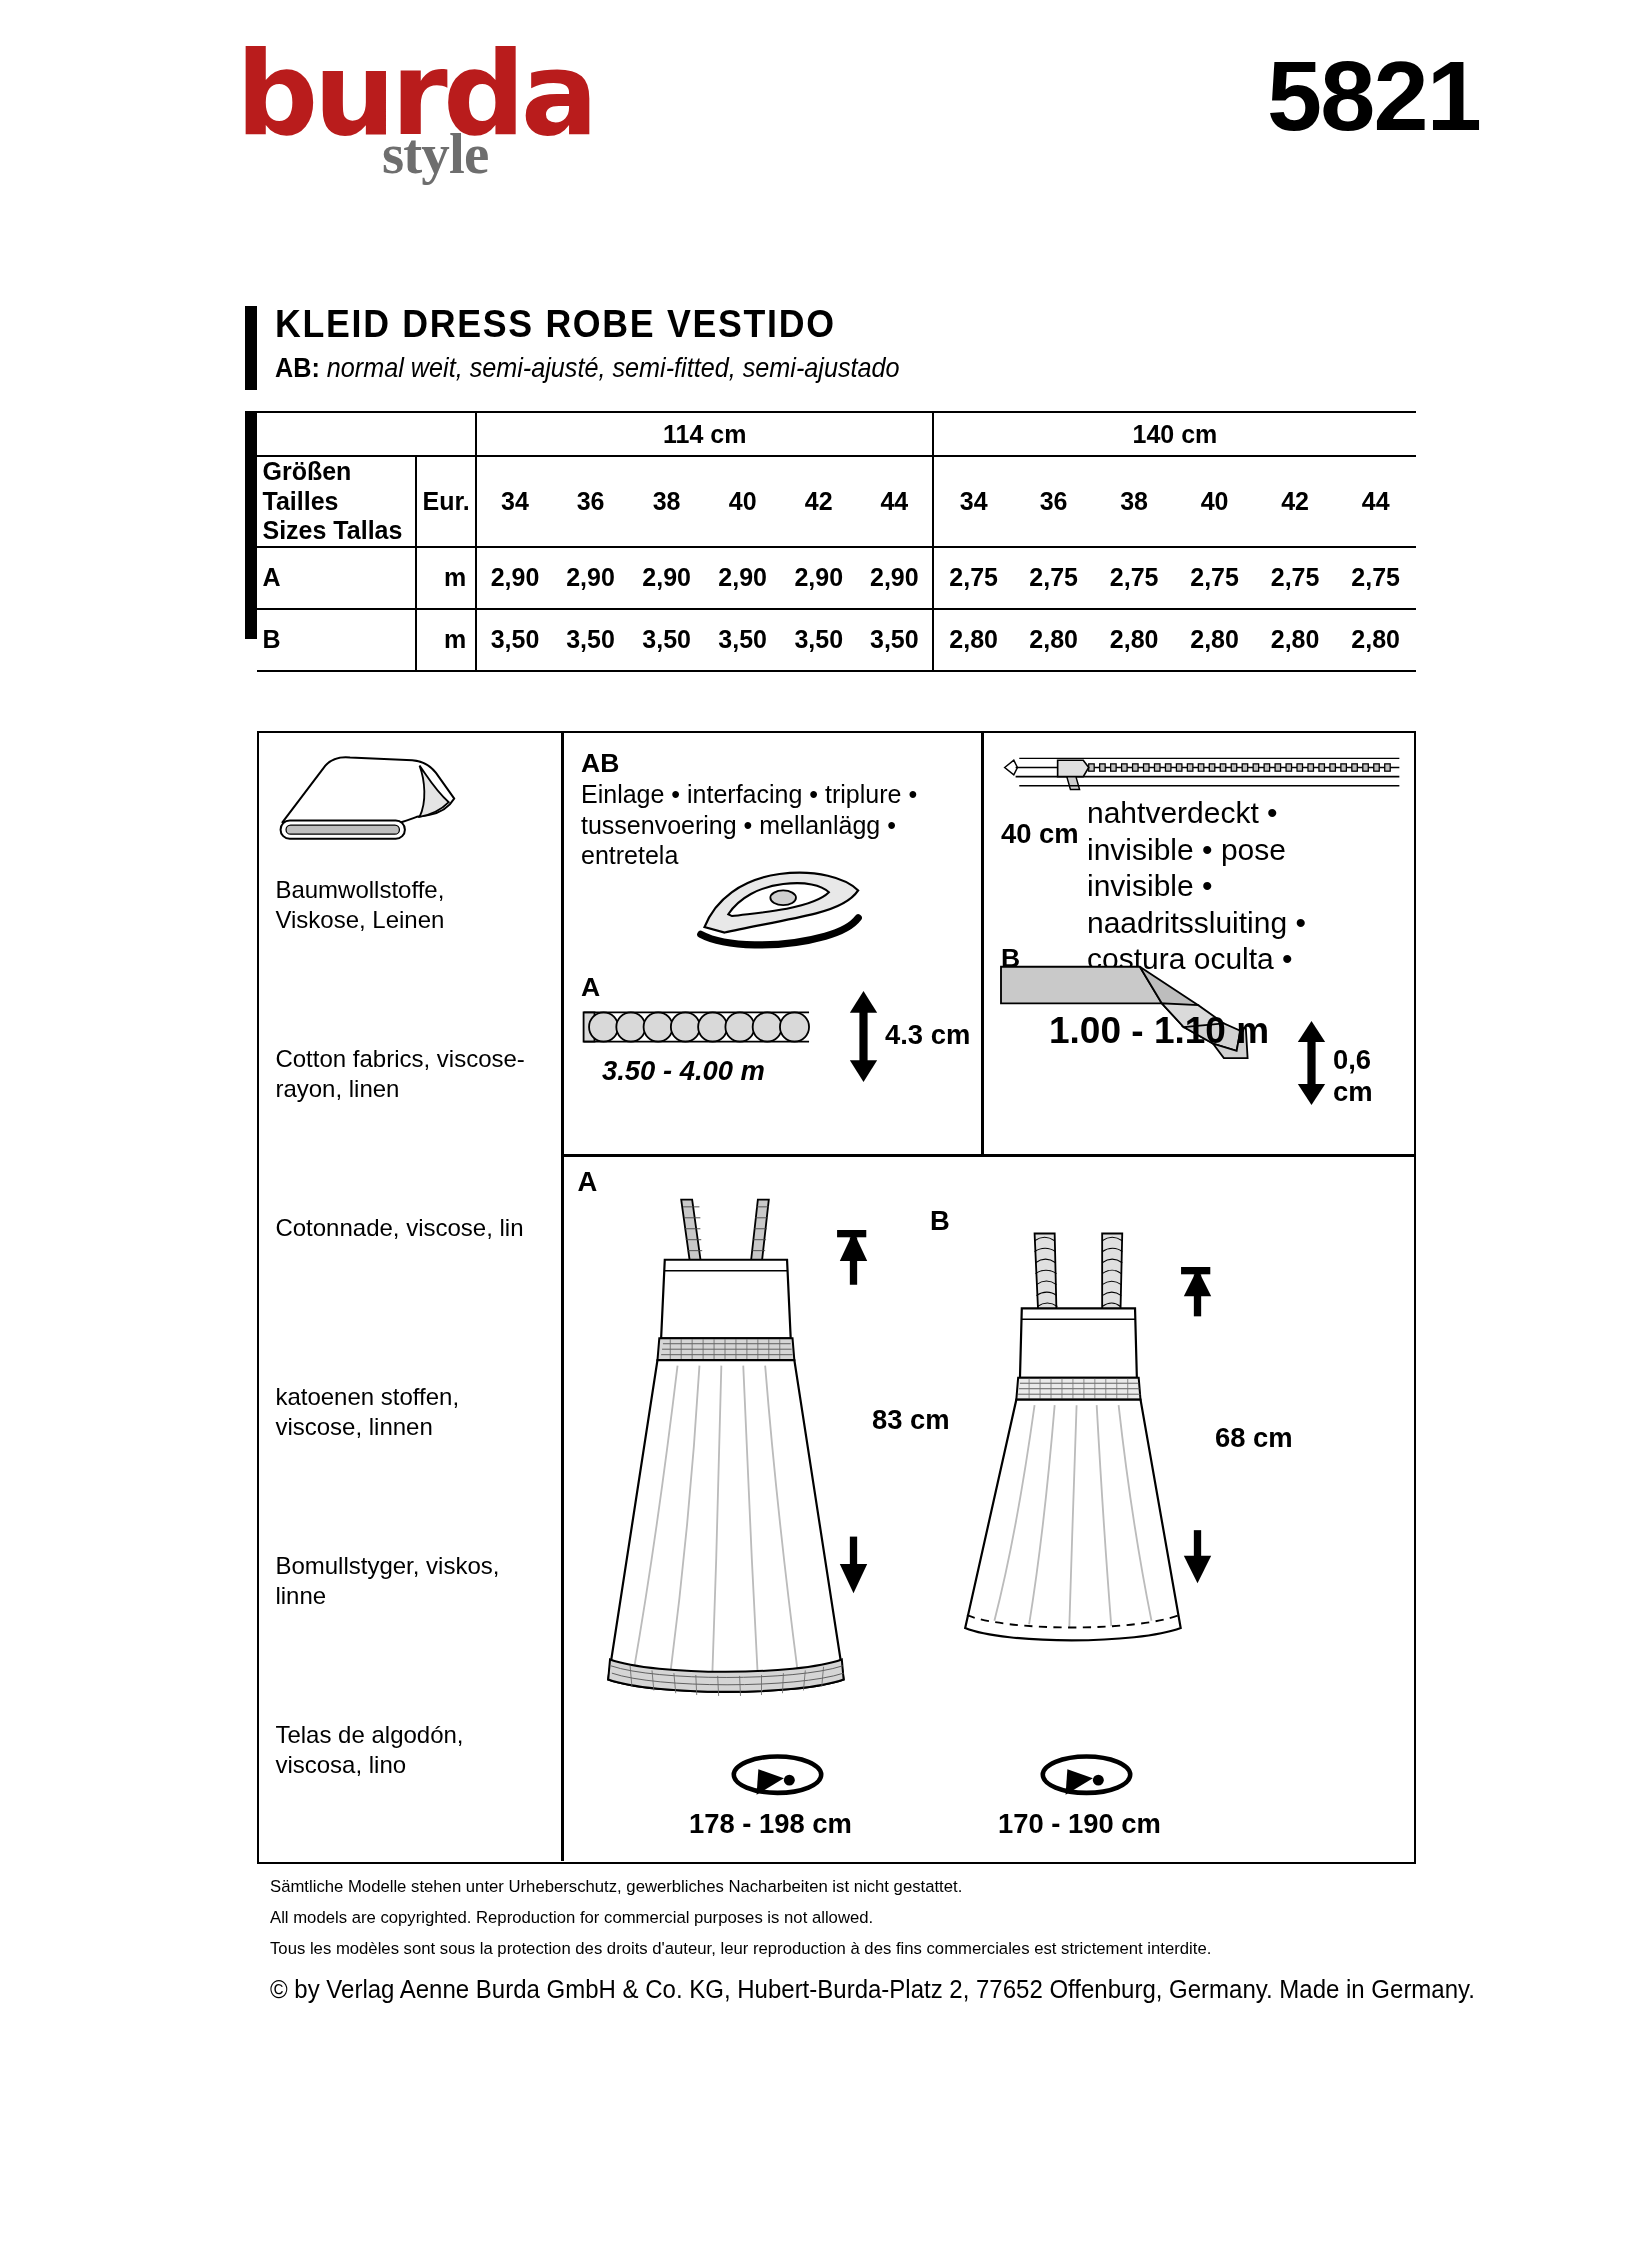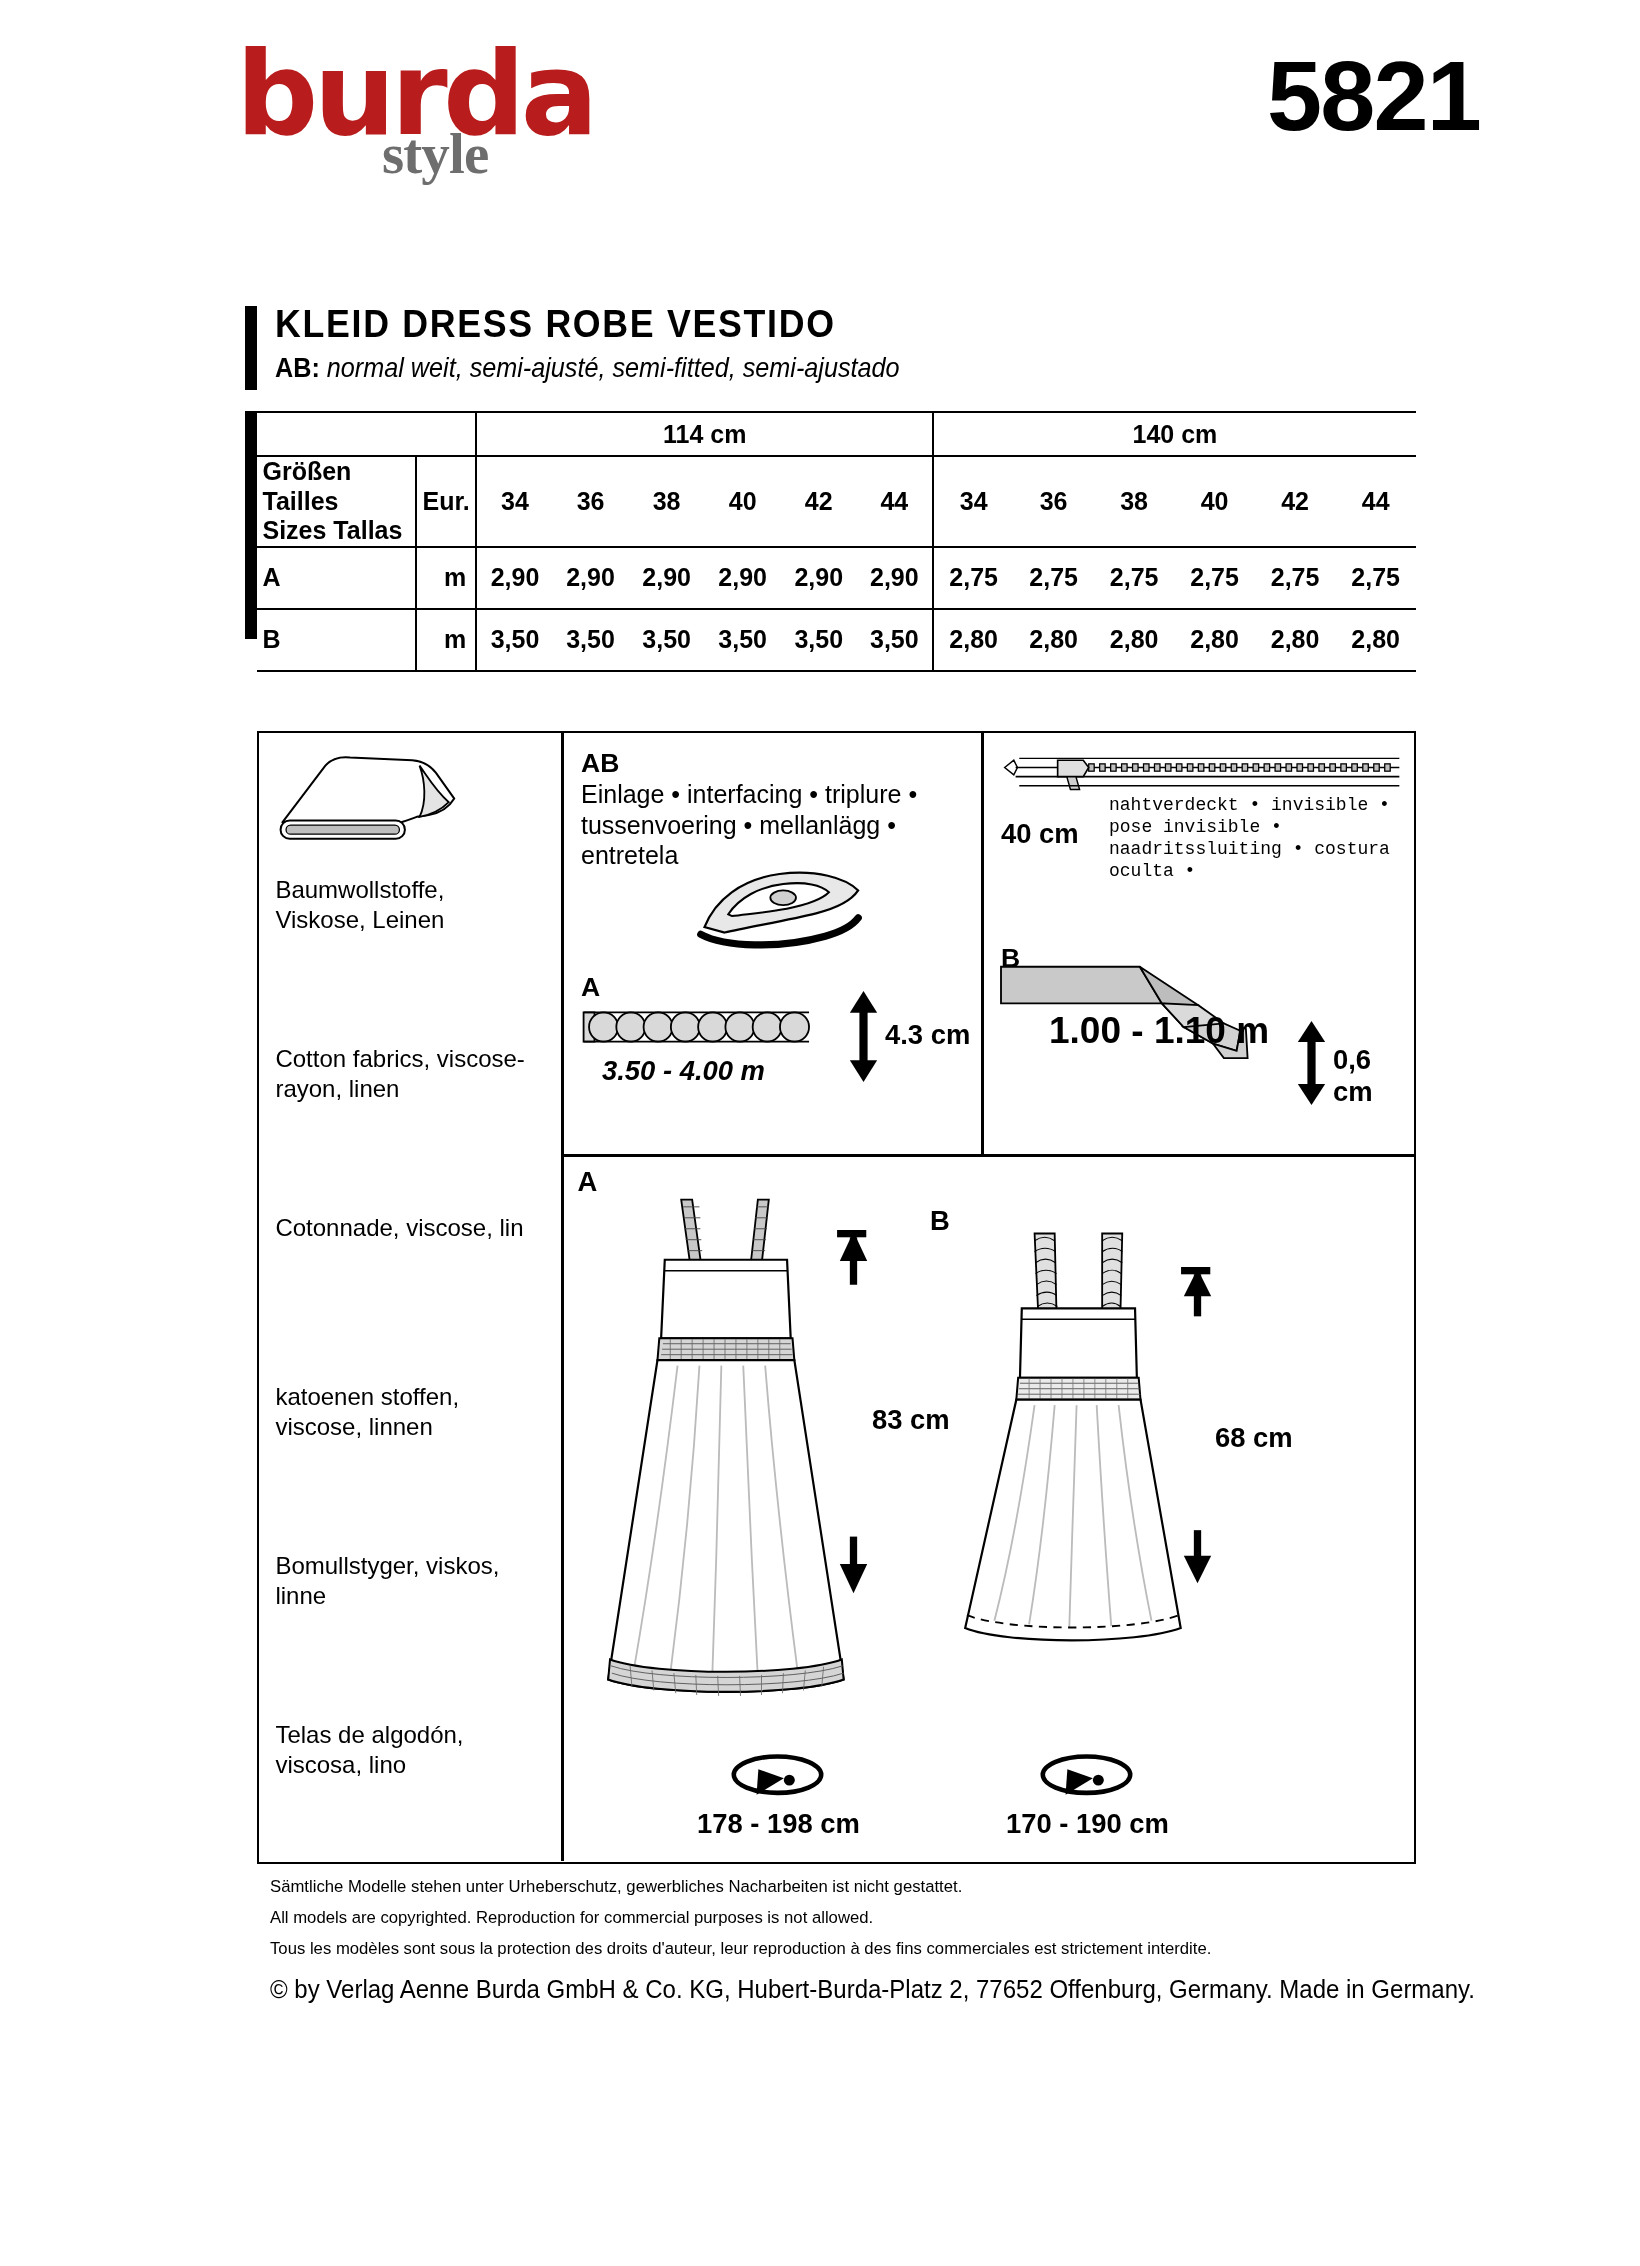--- a/index.html
+++ b/index.html
@@ -239,23 +239,23 @@
     left: 742px; top: 16.4px;
     width: 402px; height: 48px;
   }
   .zip-len {
     position: absolute;
     left: 742px; top: 85px;
     font-size: 27.4px; font-weight: 700;
   }
   .zip-text {
     position: absolute;
-    left: 850px; top: 62px;
+    left: 828px; top: 62px;
     width: 302px;
-    font-size: 18px; line-height: 1.22; font-family: Liberation Mono, monospace;
+    font-size: 30px; line-height: 1.22;
   }
   .elastic-B-label {
     position: absolute;
     left: 742px; top: 210px;
     font-size: 26.5px; font-weight: 700;
   }
   .elastic-graphic {
     position: absolute;
     left: 742px; top: 230px;
     width: 274px; height: 119px;
@@ -285,21 +285,21 @@
   .view-label {
     position: absolute;
     font-size: 27.4px; font-weight: 700;
   }
   .len-label {
     position: absolute;
     font-size: 27.4px; font-weight: 700;
   }
   .hem-label {
     position: absolute;
-    font-size: 27.4px; font-weight: 700; margin-left: 8px;
+    font-size: 27.4px; font-weight: 700;
   }
 
   
   .footer {
     position: absolute;
     left: 270px; top: 1878px;
     width: 1188px;
   }
   .fl {
     font-size: 17.4px;

